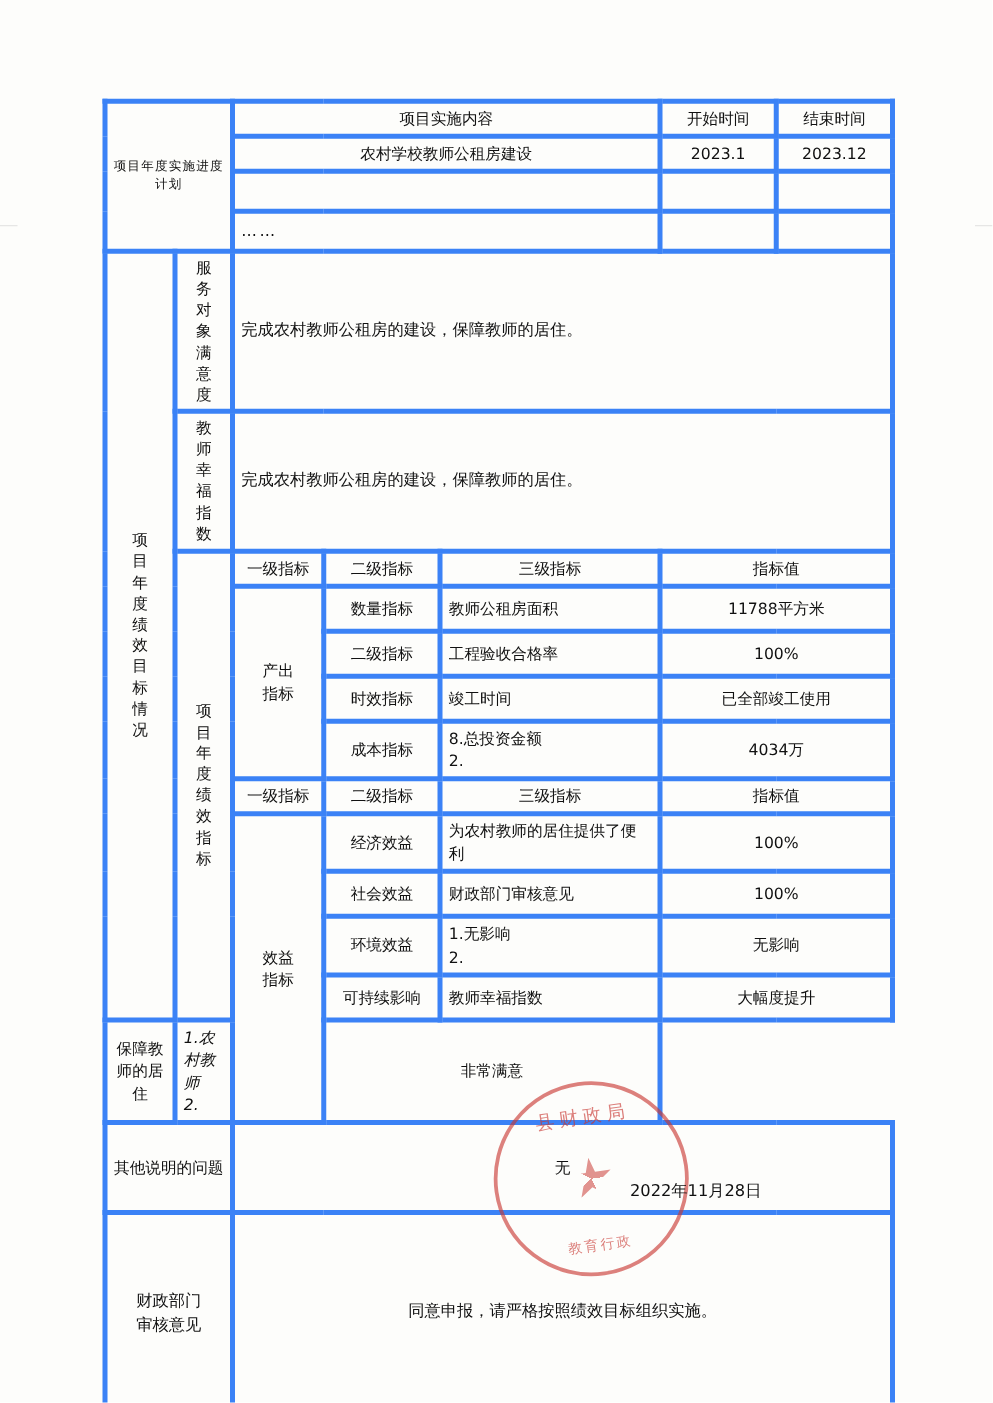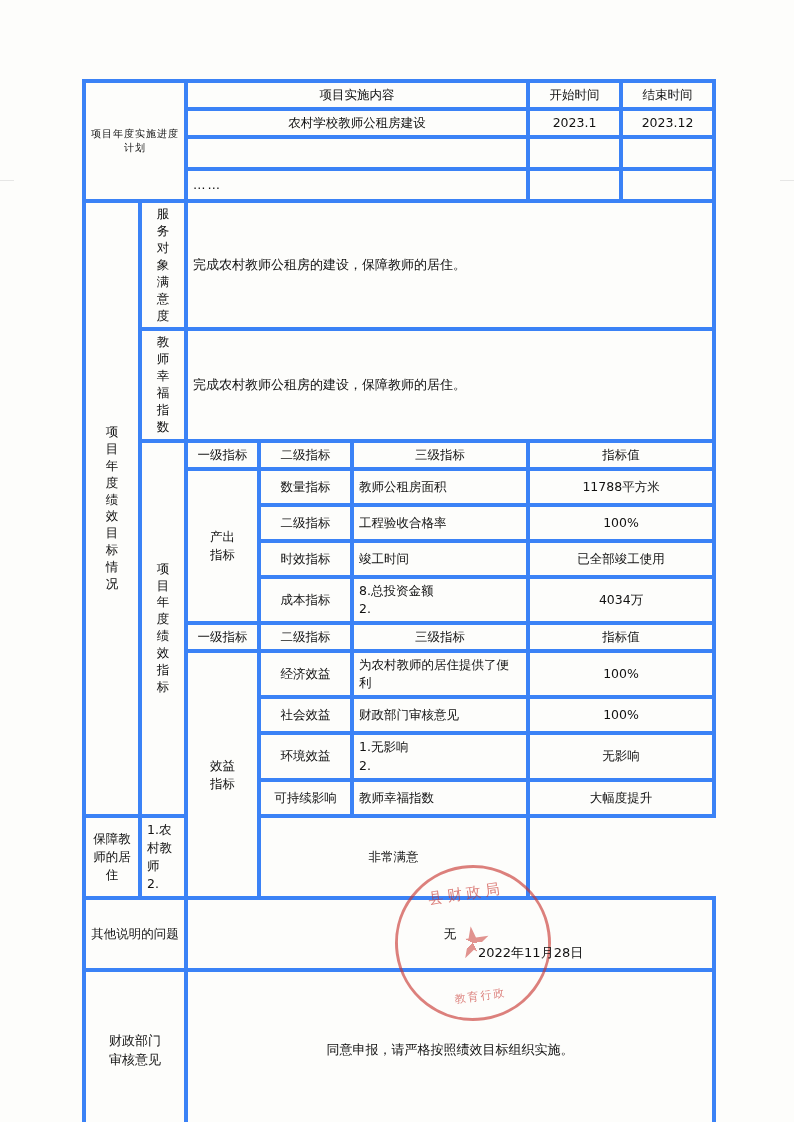--- a/index.html
+++ b/index.html
@@ -92,21 +92,21 @@
     text-align: center;
     color: #c8352f;
     font-size: 15px;
     letter-spacing: 4px;
     font-family: "DejaVu Serif", "Liberation Serif", serif;
   }
   .seal-top { top: 16px; }
   .seal-bottom { bottom: 14px; font-size: 11px; letter-spacing: 2px; }
   .sign-date {
     position: absolute;
-    left: 478px;
+    left: 504px;
     top: 944px;
     font-size: 13px;
   }
   .note-right {
     position: absolute;
     right: 8px;
     top: 10px;
     width: 10px;
     font-size: 7px;
     color: #9a9a9a;
@@ -235,21 +235,21 @@
 2.</td>
       <td class="c tall" colspan="2">无影响</td>
     </tr>
     <tr>
       <td class="c tall">可持续影响</td>
       <td class="l tall">教师幸福指数</td>
       <td class="c tall" colspan="2">大幅度提升</td>
     </tr>
     <tr>
       <td class="c tall">保障教师的居住</td>
-      <td class="l tall two-line" style="white-space:pre-line;">1.农村教师
+      <td class="l tall two-line" style="white-space:pre-line;font-style:italic;">1.农村教师
 2.</td>
       <td class="c tall" colspan="2">非常满意</td>
     </tr>
 
     <tr>
       <td class="c" colspan="2" style="height:62px;">其他说明的问题</td>
       <td class="c" colspan="5">无</td>
     </tr>
 
     <tr>

